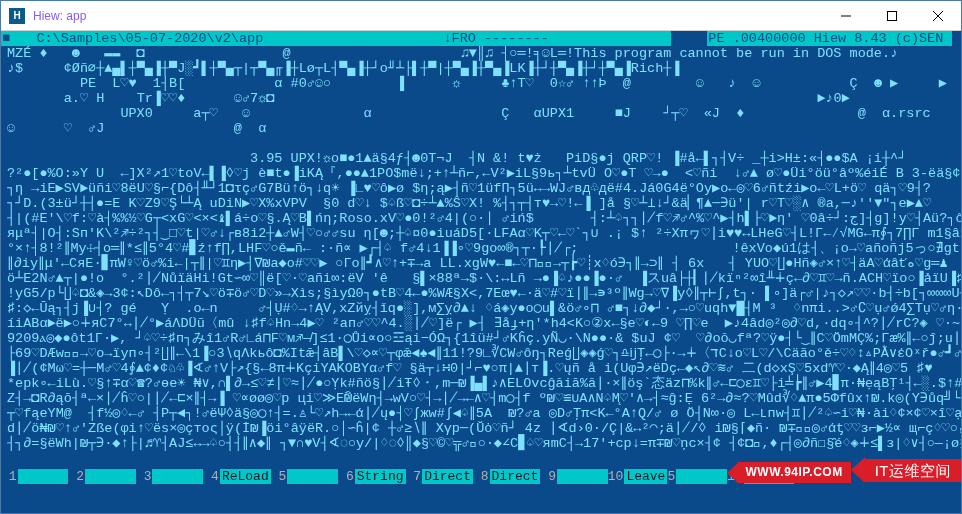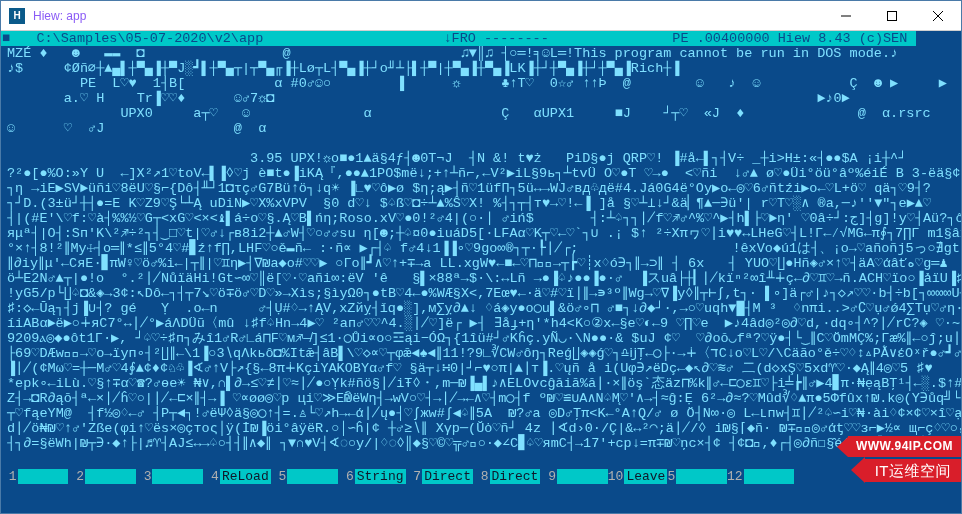--- a/index.html
+++ b/index.html
@@ -57,21 +57,21 @@
   }
   .row { white-space: pre; height: 15px; }
   .statusbar {
     height: 15px;
     color: #0a4a8a;
     display: flex;
     white-space: pre;
   }
   .statusbar .on-teal { background:#00c8c8; color:#0a4a8a; padding:0 1px;}
   .statusbar .path { flex:0 0 auto; }
-  .statusbar .right { flex:0 0 auto; }
+  .statusbar .right { flex:0 0 auto;margin-left:36px; }
 
   .hexarea {
     height: 422px;
     overflow: hidden;
     position: relative;
     padding-left:6px;
   }
   .hexarea .row { color:#7fe0ff; }
   .bright { color:#ffffff; }
 
@@ -106,21 +106,21 @@
   .wm-badge.url { font-size:12px; padding:3px 8px; font-weight:bold;}
   .wm-tri {
     width:0;height:0;
     border-top:13px solid transparent;
     border-bottom:13px solid transparent;
     border-right:14px solid #d91e2a;
   }
   .wm-tri.sm {
     border-top-width:10px;border-bottom-width:10px;border-right-width:11px;
   }
-  .wm-stack { display:flex;flex-direction:column;align-items:flex-end;}
+  .wm-stack { display:flex;flex-direction:row;align-items:flex-end;}
   .wm-row { display:flex;align-items:center;}
 </style>
 </head>
 <body>
 
 <div class="window">
 
   <div class="titlebar">
     <div class="titlebar-icon">H</div>
     <div class="titlebar-title">Hiew: app</div>

